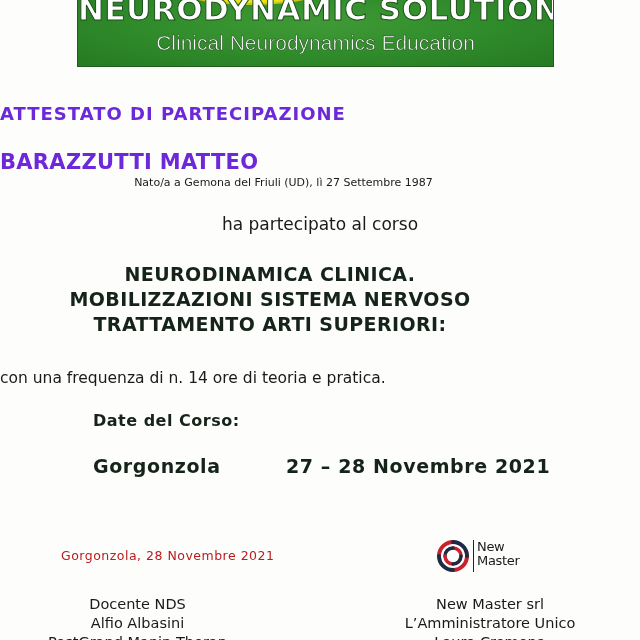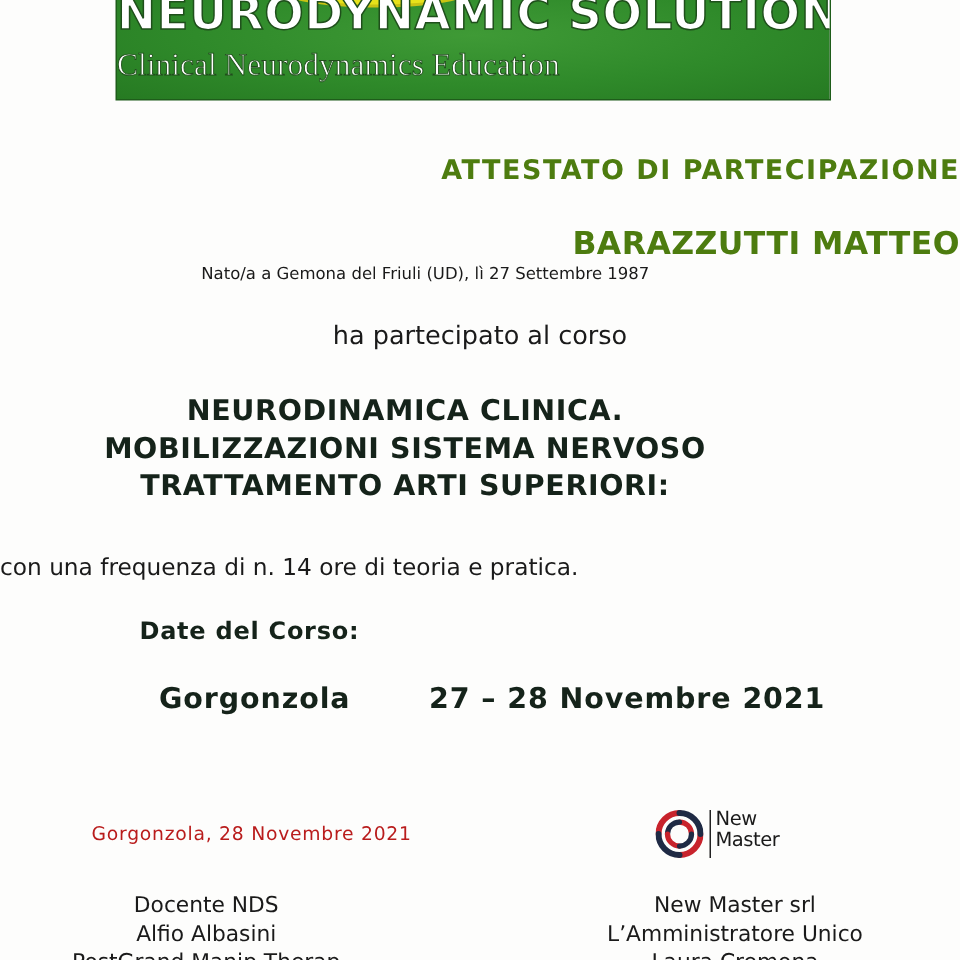--- a/index.html
+++ b/index.html
@@ -57,36 +57,36 @@
       color: #ffffff;
       -webkit-text-stroke: 1px #1f4f1b;
       line-height: 36px;
       white-space: nowrap;
     }
     .banner-sub {
       position: absolute;
       left: 0;
       top: 35px;
       width: 100%;
-      text-align: left;
-      font-family: Liberation Serif, serif;
+      text-align: center;
+      font-family: Liberation Sans, sans-serif;
       font-size: 21px;
       color: #ffffff;
       -webkit-text-stroke: 0.6px #1f4f1b;
       line-height: 26px;
       white-space: nowrap;
     }
     
     .heading {
       position: absolute;
       left: 0;
       width: 640px;
-      text-align: right;
-      font-weight: bold;
-      color: #4d7c0f;
+      text-align: left;
+      font-weight: bold;
+      color: #6d28d9;
       white-space: nowrap;
     }
     .h-attestato { top: 103px; font-size: 18px; letter-spacing: 1px; }
     .h-name { top: 150px; font-size: 21px; letter-spacing: 0.3px; }
     .birth {
       position: absolute;
       left: 0; top: 176px;
       width: 567px;
       text-align: center;
       font-size: 11px;
@@ -123,21 +123,21 @@
     .dates-label {
       position: absolute;
       left: 93px; top: 411px;
       font-weight: bold;
       font-size: 16px;
       letter-spacing: 0.5px;
       color: #15231a;
     }
     .location {
       position: absolute;
-      left: 106px; top: 455px;
+      left: 93px; top: 455px;
       font-weight: bold;
       font-size: 19px;
       letter-spacing: 0.6px;
       color: #15231a;
     }
     .dates-range {
       position: absolute;
       left: 286px; top: 455px;
       font-weight: bold;
       font-size: 19px;

